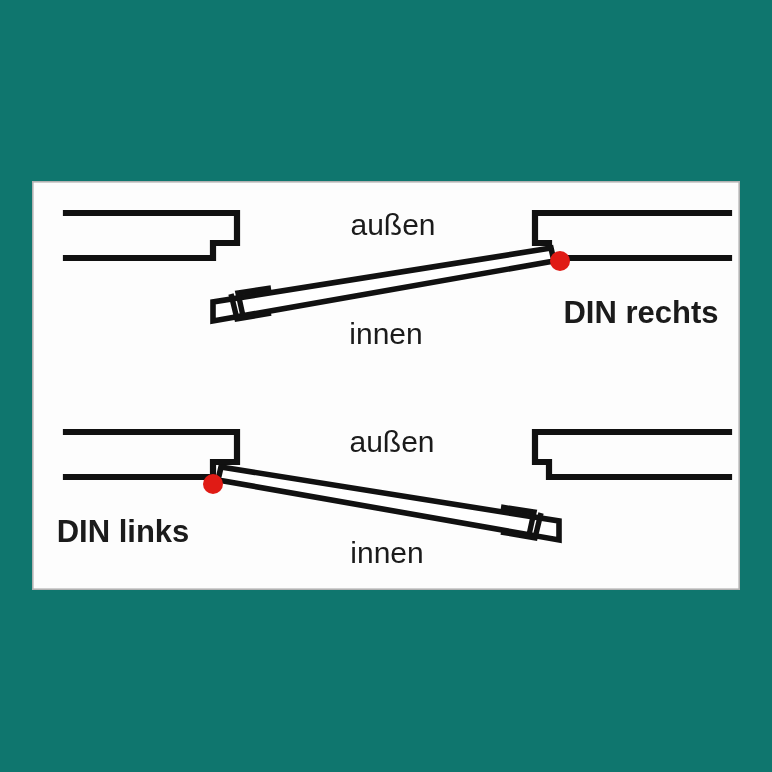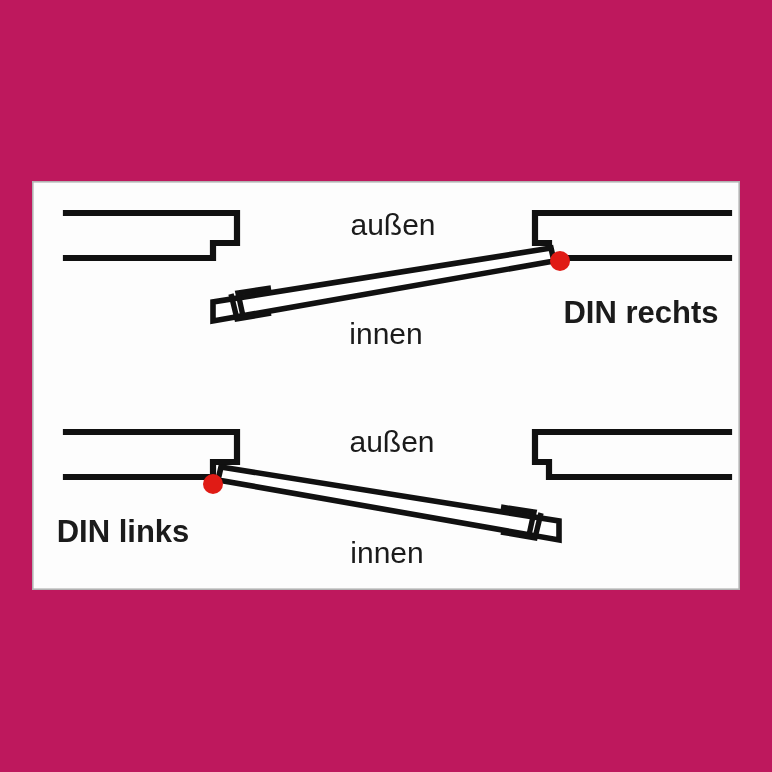--- a/index.html
+++ b/index.html
@@ -11,21 +11,21 @@
   body {
     width: 772px;
     height: 772px;
     font-family: "Liberation Sans", sans-serif;
     overflow: hidden;
   }
   #page {
     position: relative;
     width: 772px;
     height: 772px;
-    background: #be185d;
+    background: #0f766e;
     text-decoration: underline;
   }
   #diagram-svg {
     position: absolute;
     left: 0;
     top: 0;
     width: 772px;
     height: 772px;
     display: block;
   }

